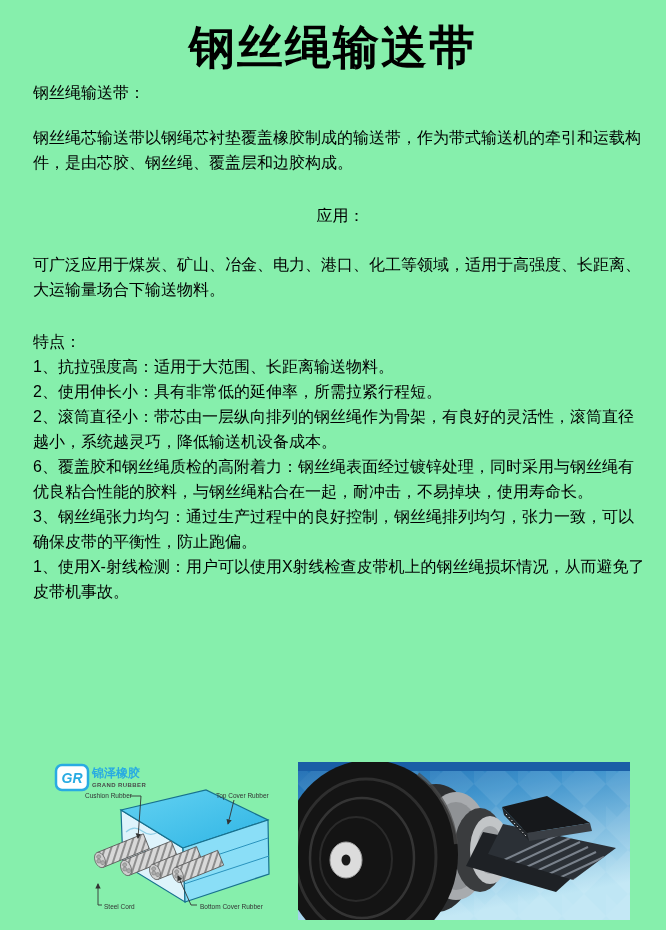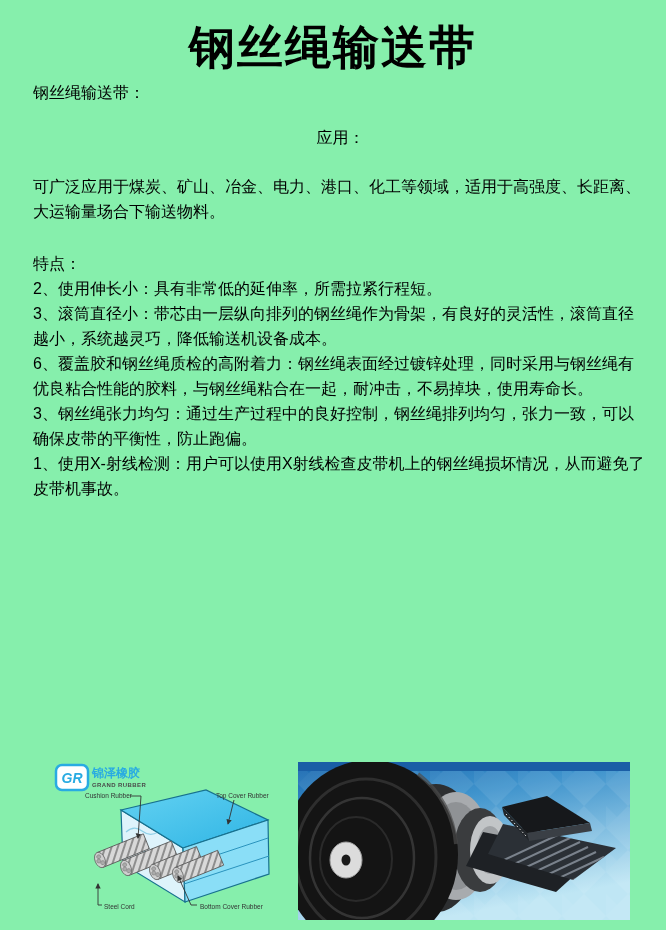--- a/index.html
+++ b/index.html
@@ -23,26 +23,28 @@
 </style>
 </head>
 <body>
 
 <div class="page">
 
   <h1 class="page-title">钢丝绳输送带</h1>
 
   <div class="doc">
     <p class="mb20">钢丝绳输送带：</p>
+    <p class="mb28"> 钢丝绳芯输送带以钢绳芯衬垫覆盖橡胶制成的输送带，作为带式输送机的牵引和运载构件，是由芯胶、钢丝绳、覆盖层和边胶构成。</p>
     <p class="mb24">应用：</p>
     <p class="mb27"> 可广泛应用于煤炭、矿山、冶金、电力、港口、化工等领域，适用于高强度、长距离、大运输量场合下输送物料。</p>
     <p>特点：</p>
     <div>
+      <p>1、抗拉强度高：适用于大范围、长距离输送物料。</p>
       <p>2、使用伸长小：具有非常低的延伸率，所需拉紧行程短。</p>
-      <p>3、滚筒直径小：带芯由一层纵向排列的钢丝绳作为骨架，有良好的灵活性，滚筒直径越小，系统越灵巧，降低输送机设备成本。</p>
+      <p>2、滚筒直径小：带芯由一层纵向排列的钢丝绳作为骨架，有良好的灵活性，滚筒直径越小，系统越灵巧，降低输送机设备成本。</p>
       <p>6、覆盖胶和钢丝绳质检的高附着力：钢丝绳表面经过镀锌处理，同时采用与钢丝绳有优良粘合性能的胶料，与钢丝绳粘合在一起，耐冲击，不易掉块，使用寿命长。</p>
       <p>3、钢丝绳张力均匀：通过生产过程中的良好控制，钢丝绳排列均匀，张力一致，可以确保皮带的平衡性，防止跑偏。</p>
       <p>1、使用X-射线检测：用户可以使用X射线检查皮带机上的钢丝绳损坏情况，从而避免了皮带机事故。</p>
     </div>
   </div>
 
   <div class="figures">
 
     <div class="fig-diagram">
       <svg viewBox="0 0 225 163" width="225" height="163">

